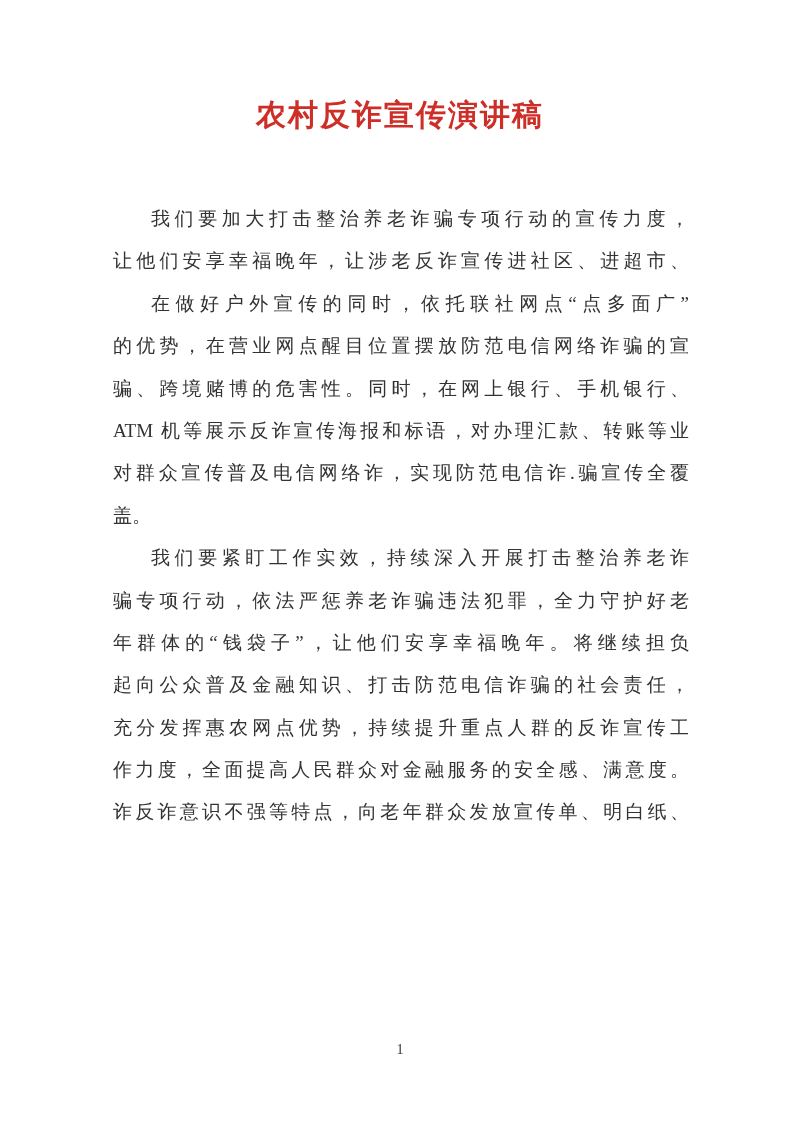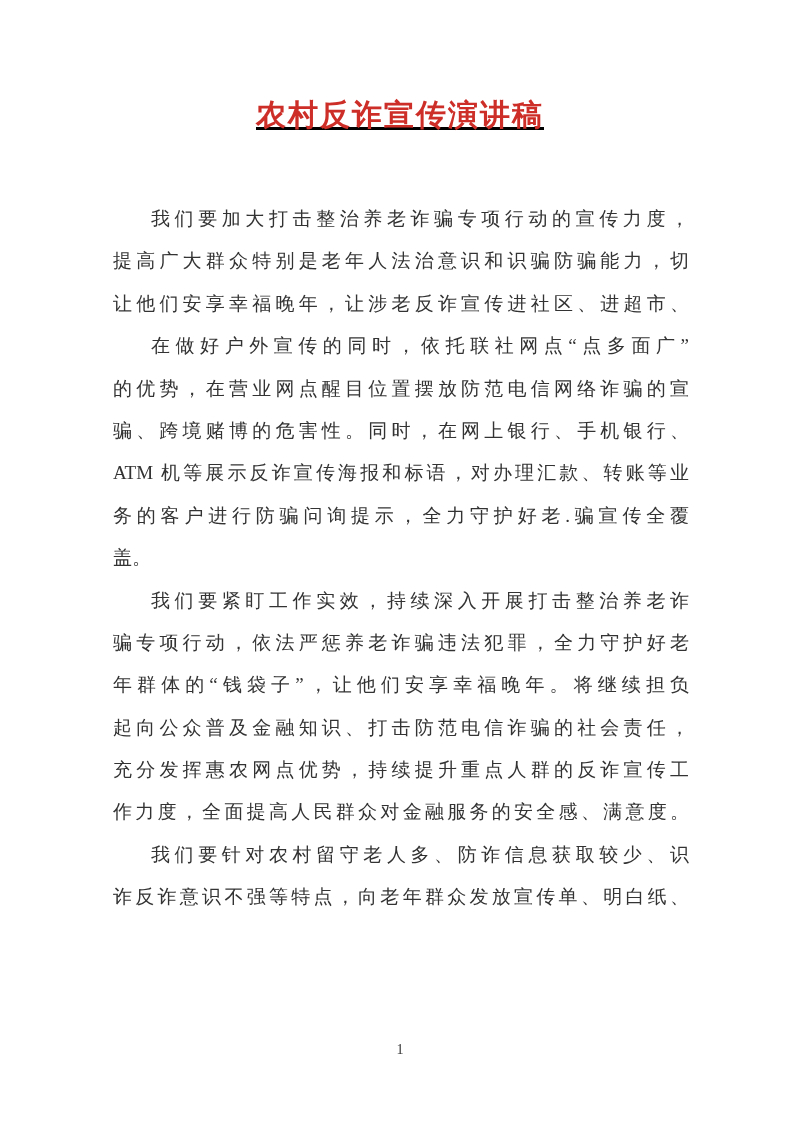--- a/index.html
+++ b/index.html
@@ -7,21 +7,20 @@
     padding: 0;
     background: #ffffff;
   }
   .page {
     position: relative;
     width: 800px;
     height: 1133px;
     background: #ffffff;
     overflow: hidden;
     font-family: "Liberation Serif", "DejaVu Serif", serif;
-    text-decoration: underline;
   }
   .doc-title {
     margin: 0;
     padding-top: 96px;
     text-align: center;
     font-size: 30px;
     line-height: 38px;
     font-weight: bold;
     letter-spacing: 2px;
     color: #cd2f28;
@@ -66,39 +65,37 @@
 </style>
 </head>
 <body>
 
 <div class="page">
   <h1 class="doc-title">农村反诈宣传演讲稿</h1>
 
   <div class="doc-body">
       <div class="para">
         <div class="line indent">我们要加大打击整治养老诈骗专项行动的宣传力度，</div>
-        <div class="line">提高广大群众特别是老年人法治意识和识骗防骗能力，切</div>
         <div class="line">让他们安享幸福晚年，让涉老反诈宣传进社区、进超市、</div>
       </div>
       <div class="para">
         <div class="line indent">在做好户外宣传的同时，依托联社网点“点多面广”</div>
         <div class="line">的优势，在营业网点醒目位置摆放防范电信网络诈骗的宣</div>
         <div class="line">骗、跨境赌博的危害性。同时，在网上银行、手机银行、</div>
         <div class="line">ATM 机等展示反诈宣传海报和标语，对办理汇款、转账等业</div>
-        <div class="line">务的客户进行防骗问询提示，全力守护好老.骗宣传全覆</div>
+        <div class="line">对群众宣传普及电信网络诈，实现防范电信诈.骗宣传全覆</div>
         <div class="line last">盖。</div>
       </div>
       <div class="para">
         <div class="line indent">我们要紧盯工作实效，持续深入开展打击整治养老诈</div>
         <div class="line">骗专项行动，依法严惩养老诈骗违法犯罪，全力守护好老</div>
         <div class="line">年群体的“钱袋子”，让他们安享幸福晚年。将继续担负</div>
         <div class="line">起向公众普及金融知识、打击防范电信诈骗的社会责任，</div>
         <div class="line">充分发挥惠农网点优势，持续提升重点人群的反诈宣传工</div>
         <div class="line">作力度，全面提高人民群众对金融服务的安全感、满意度。</div>
       </div>
       <div class="para">
-        <div class="line indent">我们要针对农村留守老人多、防诈信息获取较少、识</div>
         <div class="line">诈反诈意识不强等特点，向老年群众发放宣传单、明白纸、</div>
       </div>
     </div>
 
   <div class="page-number">1</div>
 </div>
 
 </body></html>

